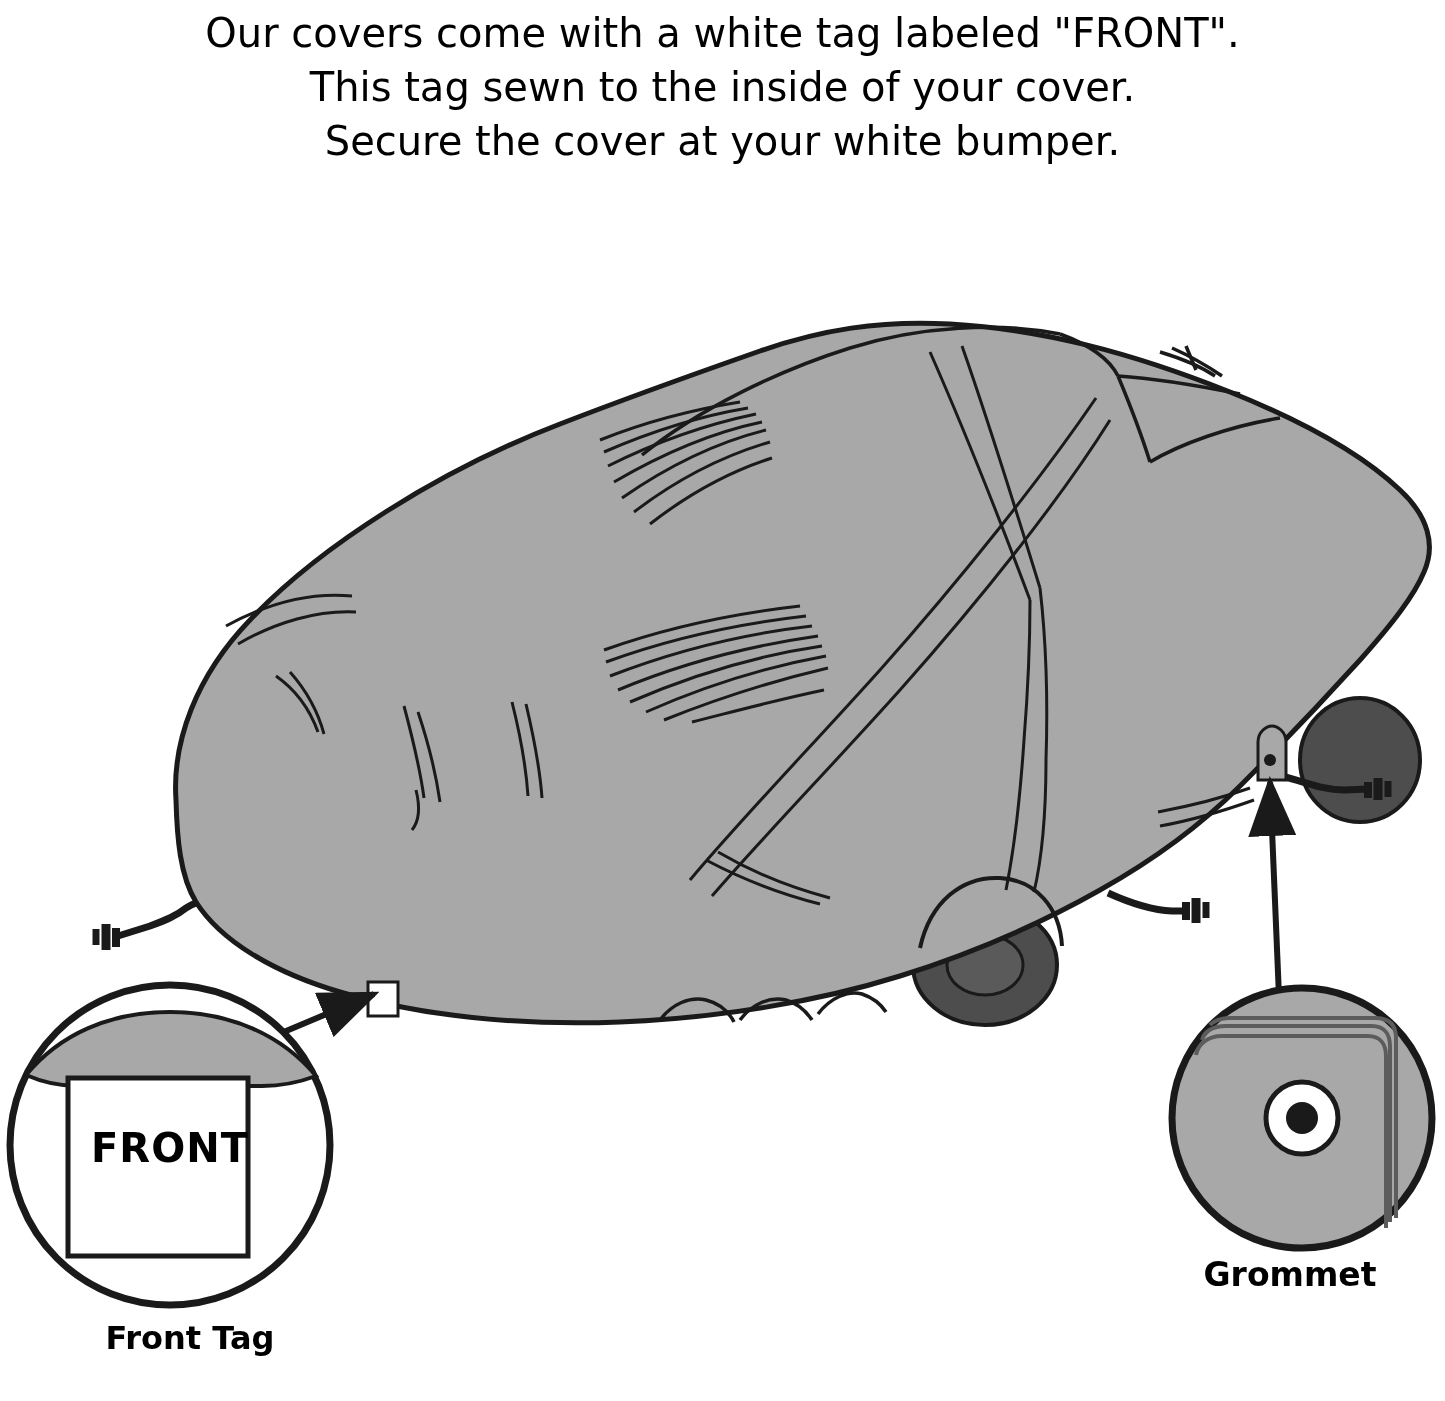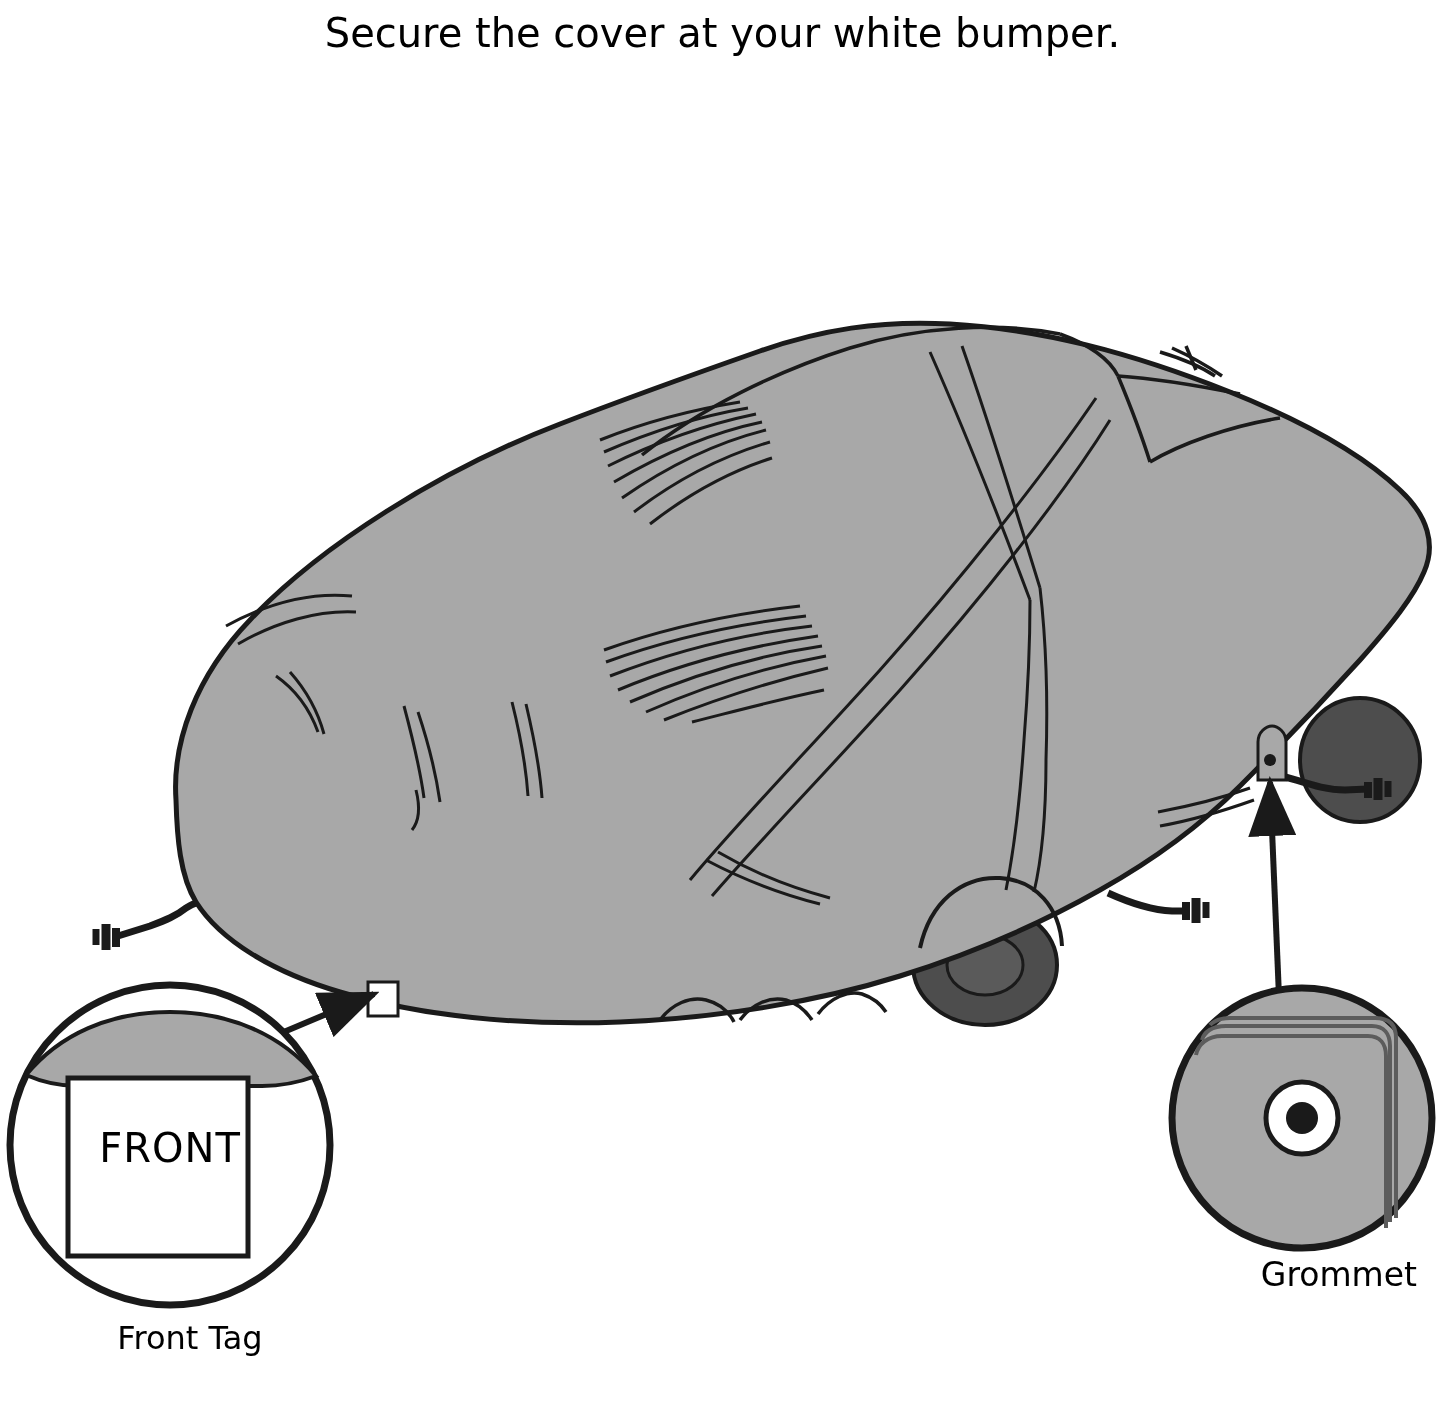--- a/index.html
+++ b/index.html
@@ -38,52 +38,53 @@
   svg.art {
     position: absolute;
     left: 0;
     top: 0;
     width: 1445px;
     height: 1401px;
   }
   .lbl {
     position: absolute;
     font-family: "DejaVu Sans", sans-serif;
-    font-weight: normal;
+    font-weight: bold;
     color: #000000;
     text-align: center;
   }
   #front-tag-caption {
     left: 10px;
     top: 1318px;
     width: 360px;
     font-size: 32px;
     line-height: 40px;
   }
   #grommet-caption {
-    left: 1117px;
+    left: 1140px;
     top: 1255px;
     width: 300px;
     font-size: 33px;
-    text-align: right;
   }
   #front-tag-text {
     left: 75px;
     top: 1125px;
     width: 190px;
     font-size: 40px;
     letter-spacing: 1px;
   }
 </style>
 </head>
 <body>
 
 <div id="stage">
 
   <div class="headline">
+    <div>Our covers come with a white tag labeled "FRONT".</div>
+    <div>This tag sewn to the inside of your cover.</div>
     <div>Secure the cover at your white bumper.</div>
   </div>
 
   <svg class="art" viewBox="0 0 1445 1401" xmlns="http://www.w3.org/2000/svg">
 
     <g>
       <ellipse cx="1360" cy="760" rx="60" ry="62" fill="#4d4d4d" stroke="#1a1a1a" stroke-width="4"></ellipse>
     </g>
     <g>
       <ellipse cx="985" cy="965" rx="72" ry="60" fill="#4d4d4d" stroke="#1a1a1a" stroke-width="4"></ellipse>

